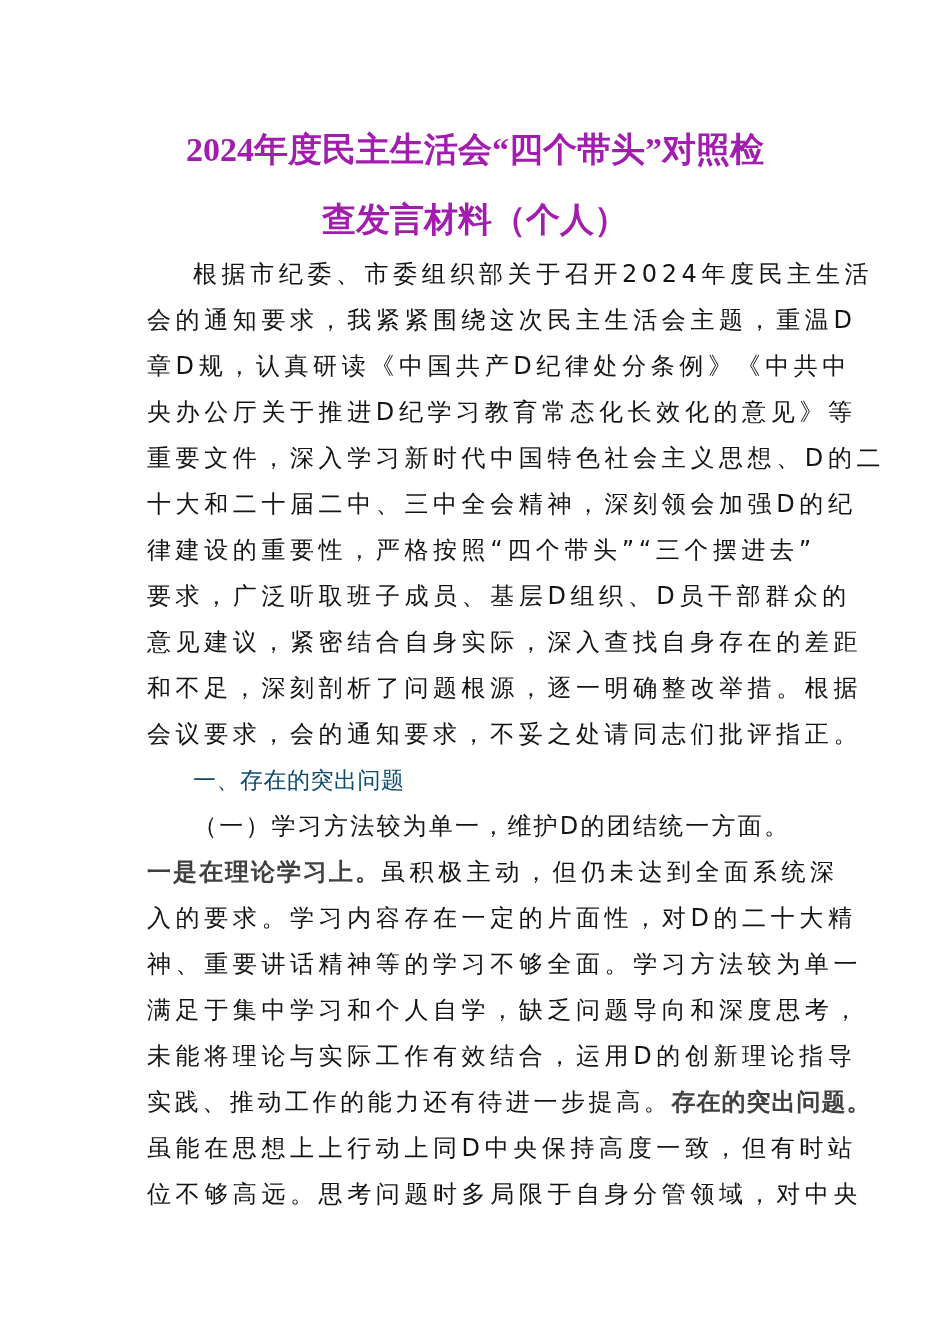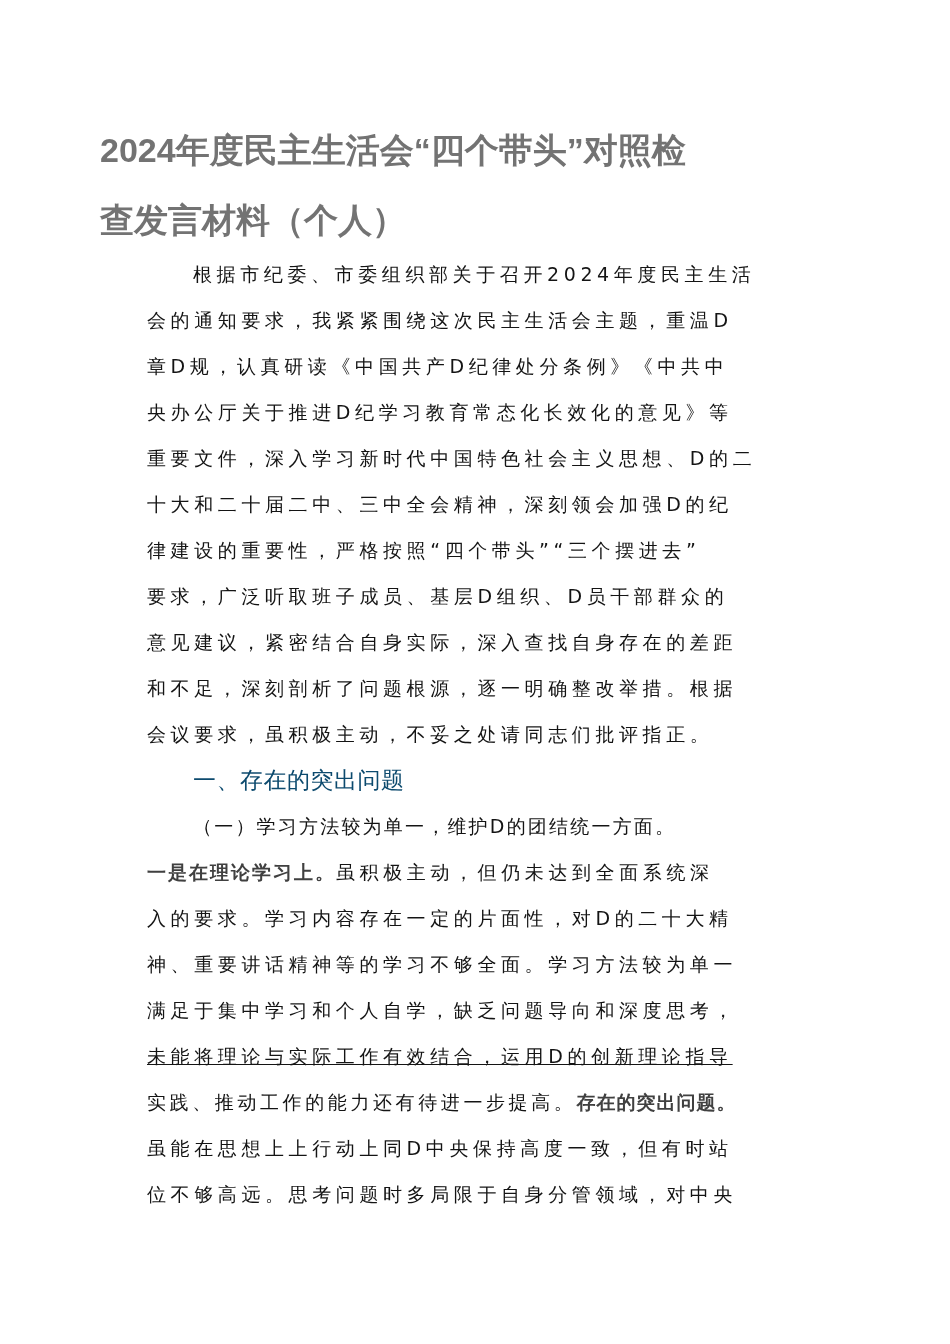--- a/index.html
+++ b/index.html
@@ -19,35 +19,36 @@
       position: absolute;
       left: 0; top: 0;
       width: 950px;
       height: 1344px;
       background: #ffffff;
     }
     .title {
       position: absolute;
       left: 100px;
       width: 750px;
-      font-family: Liberation Sans, sans-serif;
+      text-align: center;
+      font-family: Liberation Serif, serif;
       font-weight: bold;
       font-size: 34px;
       letter-spacing: 0px;
       line-height: 40px;
-      color: #737373;
+      color: #a21caf;
       margin: 0;
     }
     .title.line1 { top: 130px; }
     .title.line2 { top: 200px; }
     .body-line {
       position: absolute;
       left: 147px;
       width: 660px;
-      font-size: 19px;
+      font-size: 24px;
       line-height: 30px;
       height: 30px;
       white-space: nowrap;
       letter-spacing: 4.6px;
       color: #141414;
       font-family: "DejaVu Sans", "Liberation Sans", sans-serif;
       font-weight: normal;
     }
     .body-line .bold {
       font-weight: bold;
@@ -77,35 +78,35 @@
     <div class="body-line indent" style="top:259px;">根据市纪委、市委组织部关于召开2024年度民主生活</div>
     <div class="body-line" style="top:305px;">会的通知要求，我紧紧围绕这次民主生活会主题，重温D</div>
     <div class="body-line" style="top:351px;">章D规，认真研读《中国共产D纪律处分条例》《中共中</div>
     <div class="body-line" style="top:397px;">央办公厅关于推进D纪学习教育常态化长效化的意见》等</div>
     <div class="body-line" style="top:443px;">重要文件，深入学习新时代中国特色社会主义思想、D的二</div>
     <div class="body-line" style="top:489px;">十大和二十届二中、三中全会精神，深刻领会加强D的纪</div>
     <div class="body-line" style="top:535px;">律建设的重要性，严格按照“四个带头”“三个摆进去”</div>
     <div class="body-line" style="top:581px;">要求，广泛听取班子成员、基层D组织、D员干部群众的</div>
     <div class="body-line" style="top:627px;">意见建议，紧密结合自身实际，深入查找自身存在的差距</div>
     <div class="body-line" style="top:673px;">和不足，深刻剖析了问题根源，逐一明确整改举措。根据</div>
-    <div class="body-line" style="top:719px;">会议要求，虽积极主动，不妥之处请同志们批评指正。</div>
+    <div class="body-line" style="top:719px;">会议要求，会的通知要求，不妥之处请同志们批评指正。</div>
   </div>
 
   <div class="heading-line" style="top:765px;">一、存在的突出问题</div>
 
   <div class="body-line indent" style="top:811px; letter-spacing:2.2px; width:660px;">（一）学习方法较为单一，维护D的团结统一方面。</div>
 
   <div>
     <div class="body-line" style="top:857px;">
       <span class="bold" style="letter-spacing:2px;">一是在理论学习上。</span><span>虽积极主动，但仍未达到全面系统深</span>
     </div>
     <div class="body-line" style="top:903px;">入的要求。学习内容存在一定的片面性，对D的二十大精</div>
     <div class="body-line" style="top:949px;">神、重要讲话精神等的学习不够全面。学习方法较为单一</div>
     <div class="body-line" style="top:995px;">满足于集中学习和个人自学，缺乏问题导向和深度思考，</div>
-    <div class="body-line" style="top:1041px;text-decoration:underline;">未能将理论与实际工作有效结合，运用D的创新理论指导</div>
+    <div class="body-line" style="top:1041px;">未能将理论与实际工作有效结合，运用D的创新理论指导</div>
     <div class="body-line" style="top:1087px; letter-spacing:3.6px;">
       <span>实践、推动工作的能力还有待进一步提高。</span><span class="bold" style="letter-spacing:1px;">存在的突出问题。</span>
     </div>
   </div>
 
   <div>
     <div class="body-line" style="top:1133px;">虽能在思想上上行动上同D中央保持高度一致，但有时站</div>
     <div class="body-line" style="top:1179px;">位不够高远。思考问题时多局限于自身分管领域，对中央</div>
   </div>
 

